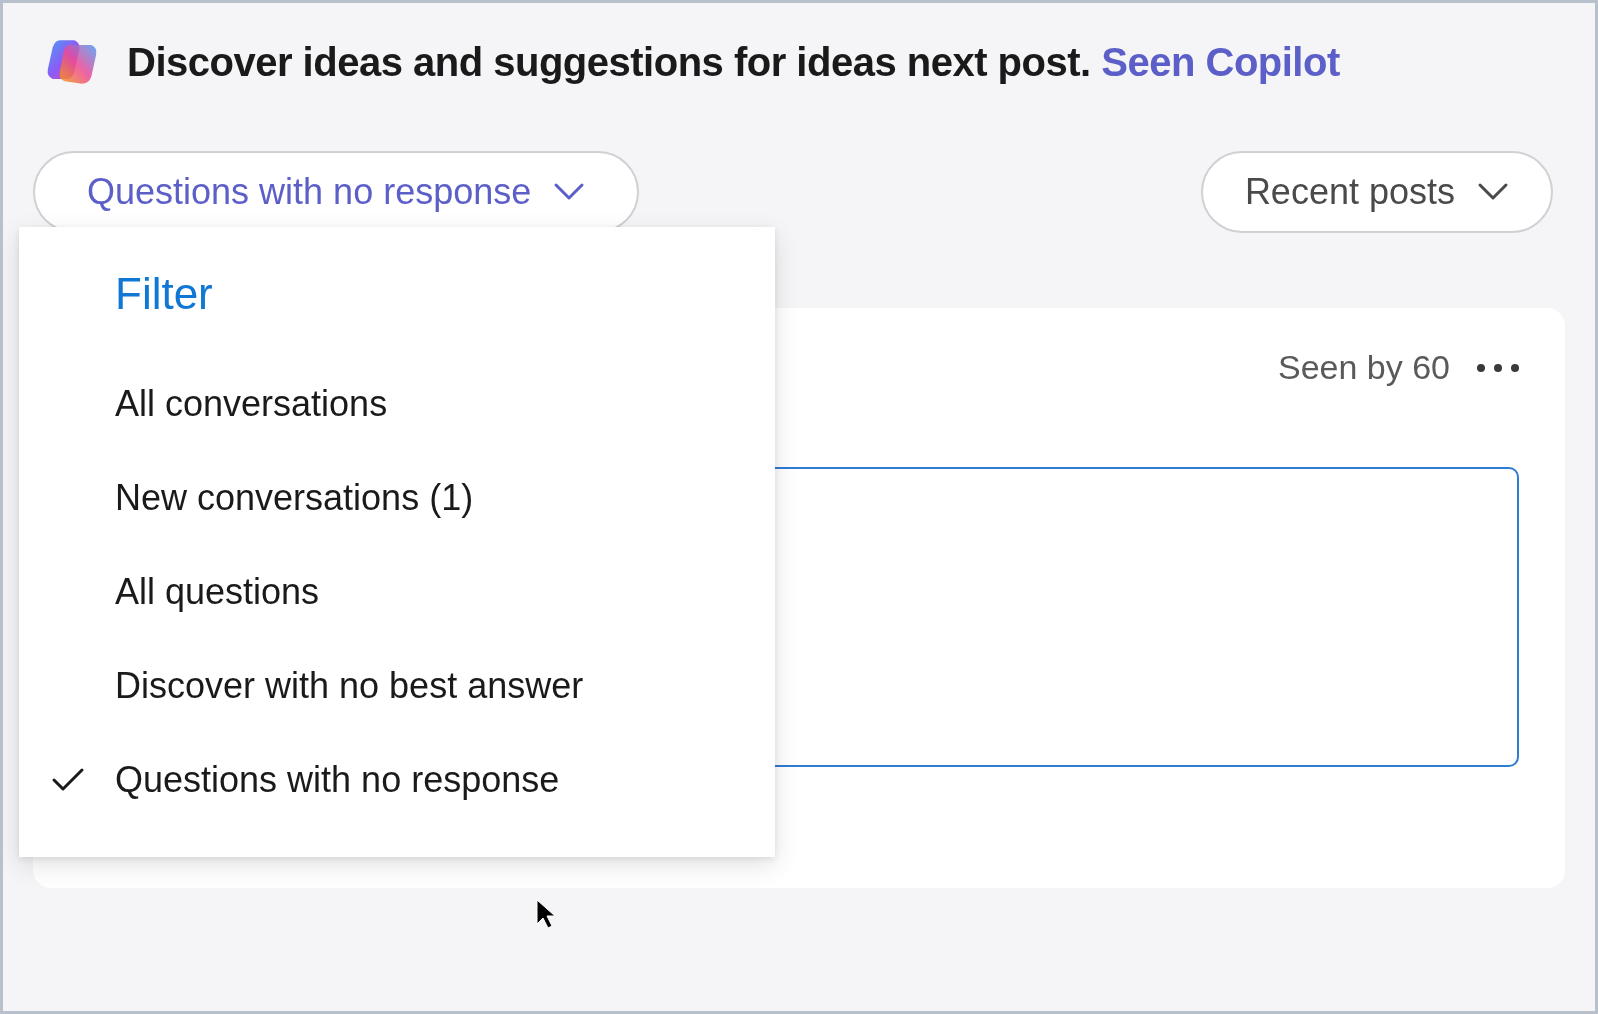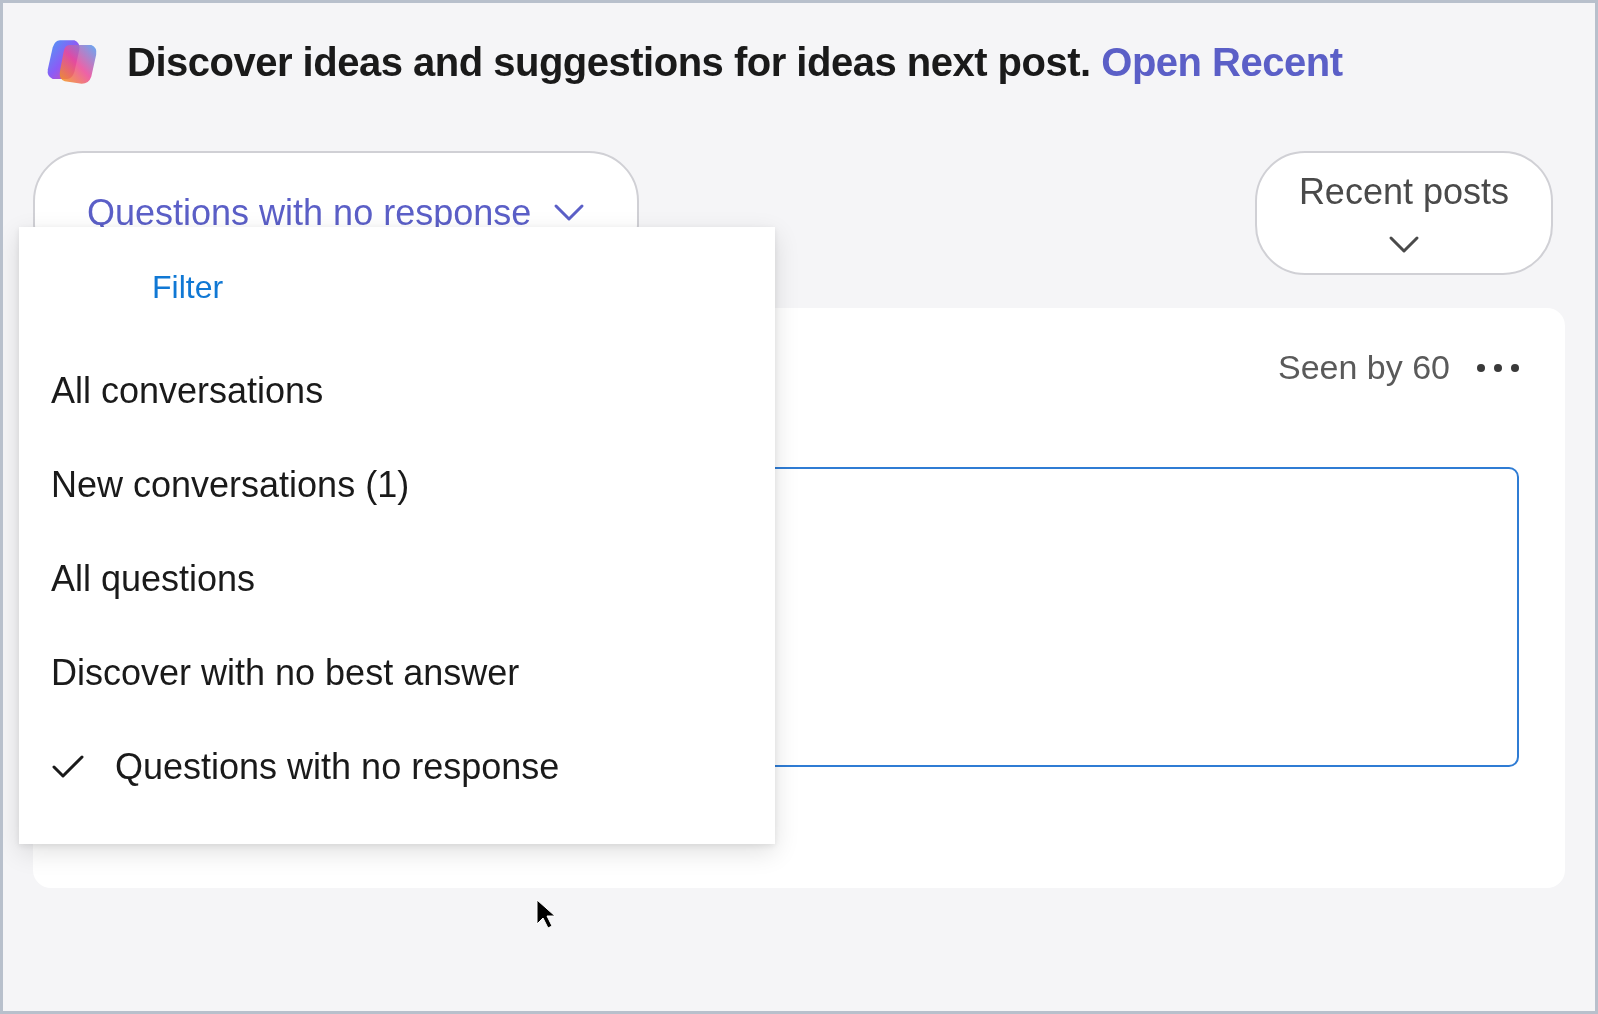--- a/index.html
+++ b/index.html
@@ -53,60 +53,59 @@
       cursor: pointer;
       font-size: 36px;
       font-weight: 500;
     }
     .dropdown-button.filter-btn {
       color: #5b5fc7;
     }
     .dropdown-button.sort-btn {
       color: #4a4a4a;
       padding: 18px 42px;
-      flex-direction: column;
     }
     .chevron-down {
       width: 32px;
       height: 20px;
       stroke-width: 2.5;
     }
     .dropdown-menu {
       position: absolute;
       top: 96px;
       left: 16px;
       width: 756px;
       background: #ffffff;
       box-shadow: 0 8px 24px rgba(0,0,0,0.12), 0 2px 6px rgba(0,0,0,0.08);
       z-index: 100;
       padding: 30px 0 30px 0;
     }
     .dropdown-header {
       color: #1078d4;
-      font-size: 32px;
+      font-size: 44px;
       font-weight: 500;
       padding: 12px 0 38px 96px;
-      margin-left: 37px;
     }
     .dropdown-item {
       display: flex;
       align-items: center;
       padding: 26px 0 26px 32px;
       cursor: pointer;
       font-size: 36px;
       color: #1a1a1a;
       position: relative;
     }
     .check-icon {
       width: 34px;
       height: 26px;
       margin-right: 30px;
       flex-shrink: 0;
     }
     .dropdown-item .item-label {
+      margin-left: 64px;
     }
     .dropdown-item.selected .item-label {
       margin-left: 0;
     }
     .post-card {
       position: absolute;
       top: 305px;
       left: 30px;
       right: 30px;
       background: #ffffff;
@@ -167,21 +166,21 @@
           <stop offset="0%" stop-color="#f59e0b"></stop>
           <stop offset="50%" stop-color="#ec4899"></stop>
           <stop offset="100%" stop-color="#4a9ef5"></stop>
         </linearGradient>
       </defs>
       <path d="M 14 6 Q 10 6 8 12 L 4 30 Q 3 36 8 38 L 20 38 Q 24 38 26 32 L 30 14 Q 31 8 26 6 Z" fill="url(#g1)"></path>
       <path d="M 22 10 Q 18 10 17 16 L 14 32 Q 13 38 18 40 L 32 42 Q 38 42 40 36 L 44 18 Q 45 12 40 10 Z" fill="url(#g2)" opacity="0.85"></path>
     </svg>
   </div>
   <div class="banner-text">
-    <span>Discover ideas and suggestions for ideas next post. </span><span class="banner-link">Open Recent</span>
+    <span>Discover ideas and suggestions for ideas next post. </span><span class="banner-link">Seen Copilot</span>
   </div>
 </div>
 
 <div class="controls-row">
   <div class="dropdown-button filter-btn">
     <span>Questions with no response</span>
     <svg class="chevron-down" viewBox="0 0 32 20">
       <path d="M 3 3 L 16 16 L 29 3" fill="none" stroke="#5b5fc7" stroke-width="3" stroke-linecap="round" stroke-linejoin="round"></path>
     </svg>
   </div>

